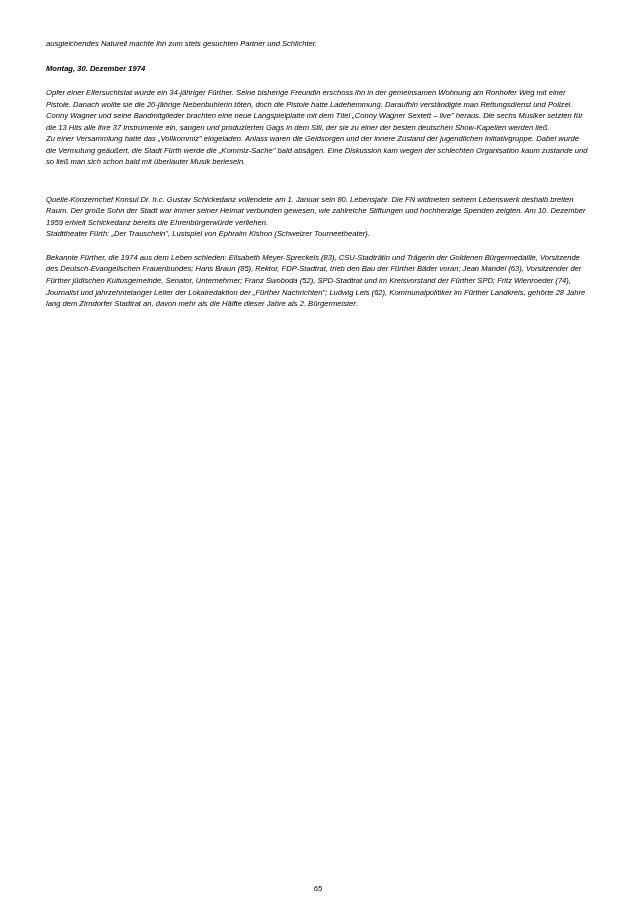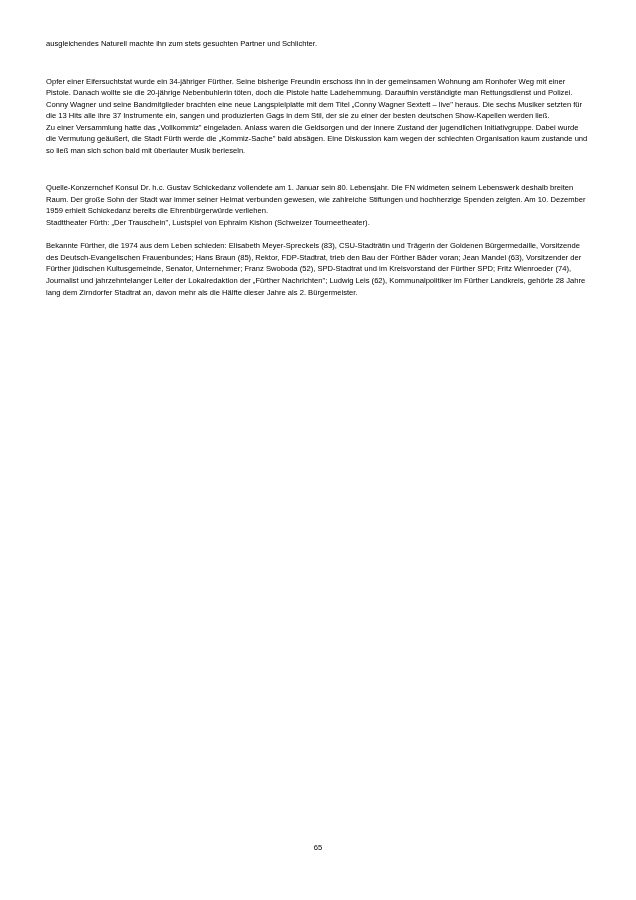--- a/index.html
+++ b/index.html
@@ -13,20 +13,21 @@
     font-family: "Liberation Sans", sans-serif;
     color: #000000;
   }
   .page {
     position: relative;
     width: 636px;
     height: 900px;
     box-sizing: border-box;
     padding: 38px 46px 4px 46px;
     background: #ffffff;
+    font-style: italic;
   }
   .doc-body {
     font-size: 7.6px;
     line-height: 1.52;
     text-align: left;
   }
   .para {
     margin: 0 0 0 0;
     font-size: 7.6px;
     line-height: 1.52;
@@ -40,36 +41,37 @@
   .heading {
     font-weight: bold;
     font-size: 7.6px;
     line-height: 1.52;
     margin: 0;
   }
   .page-number {
     position: absolute;
     left: 0;
     right: 0;
-    top: 843px;
+    top: 884px;
     text-align: center;
     font-size: 7.6px;
     font-family: "Liberation Sans", sans-serif;
   }
 </style>
 </head>
 <body>
 
 <div class="page">
   <div class="doc-body">
 
     <p class="para">ausgleichendes Naturell machte ihn zum stets gesuchten Partner und Schlichter.</p>
 
     <div class="gap-lg"></div>
 
+    <p class="heading">Montag, 30. Dezember 1974</p>
 
     <div class="gap-lg"></div>
 
     <p class="para">Opfer einer Eifersuchtstat wurde ein 34-jähriger Fürther. Seine bisherige Freundin erschoss ihn in der gemeinsamen Wohnung am Ronhofer Weg mit einer Pistole. Danach wollte sie die 20-jährige Nebenbuhlerin töten, doch die Pistole hatte Ladehemmung. Daraufhin verständigte man Rettungsdienst und Polizei.</p>
     <p class="para">Conny Wagner und seine Bandmitglieder brachten eine neue Langspielplatte mit dem Titel „Conny Wagner Sextett – live" heraus. Die sechs Musiker setzten für die 13 Hits alle ihre 37 Instrumente ein, sangen und produzierten Gags in dem Stil, der sie zu einer der besten deutschen Show-Kapellen werden ließ.</p>
     <p class="para">Zu einer Versammlung hatte das „Vollkommiz" eingeladen. Anlass waren die Geldsorgen und der innere Zustand der jugendlichen Initiativgruppe. Dabei wurde die Vermutung geäußert, die Stadt Fürth werde die „Kommiz-Sache" bald absägen. Eine Diskussion kam wegen der schlechten Organisation kaum zustande und so ließ man sich schon bald mit überlauter Musik berieseln.</p>
 
     <div class="gap-lg"></div>
 
 

